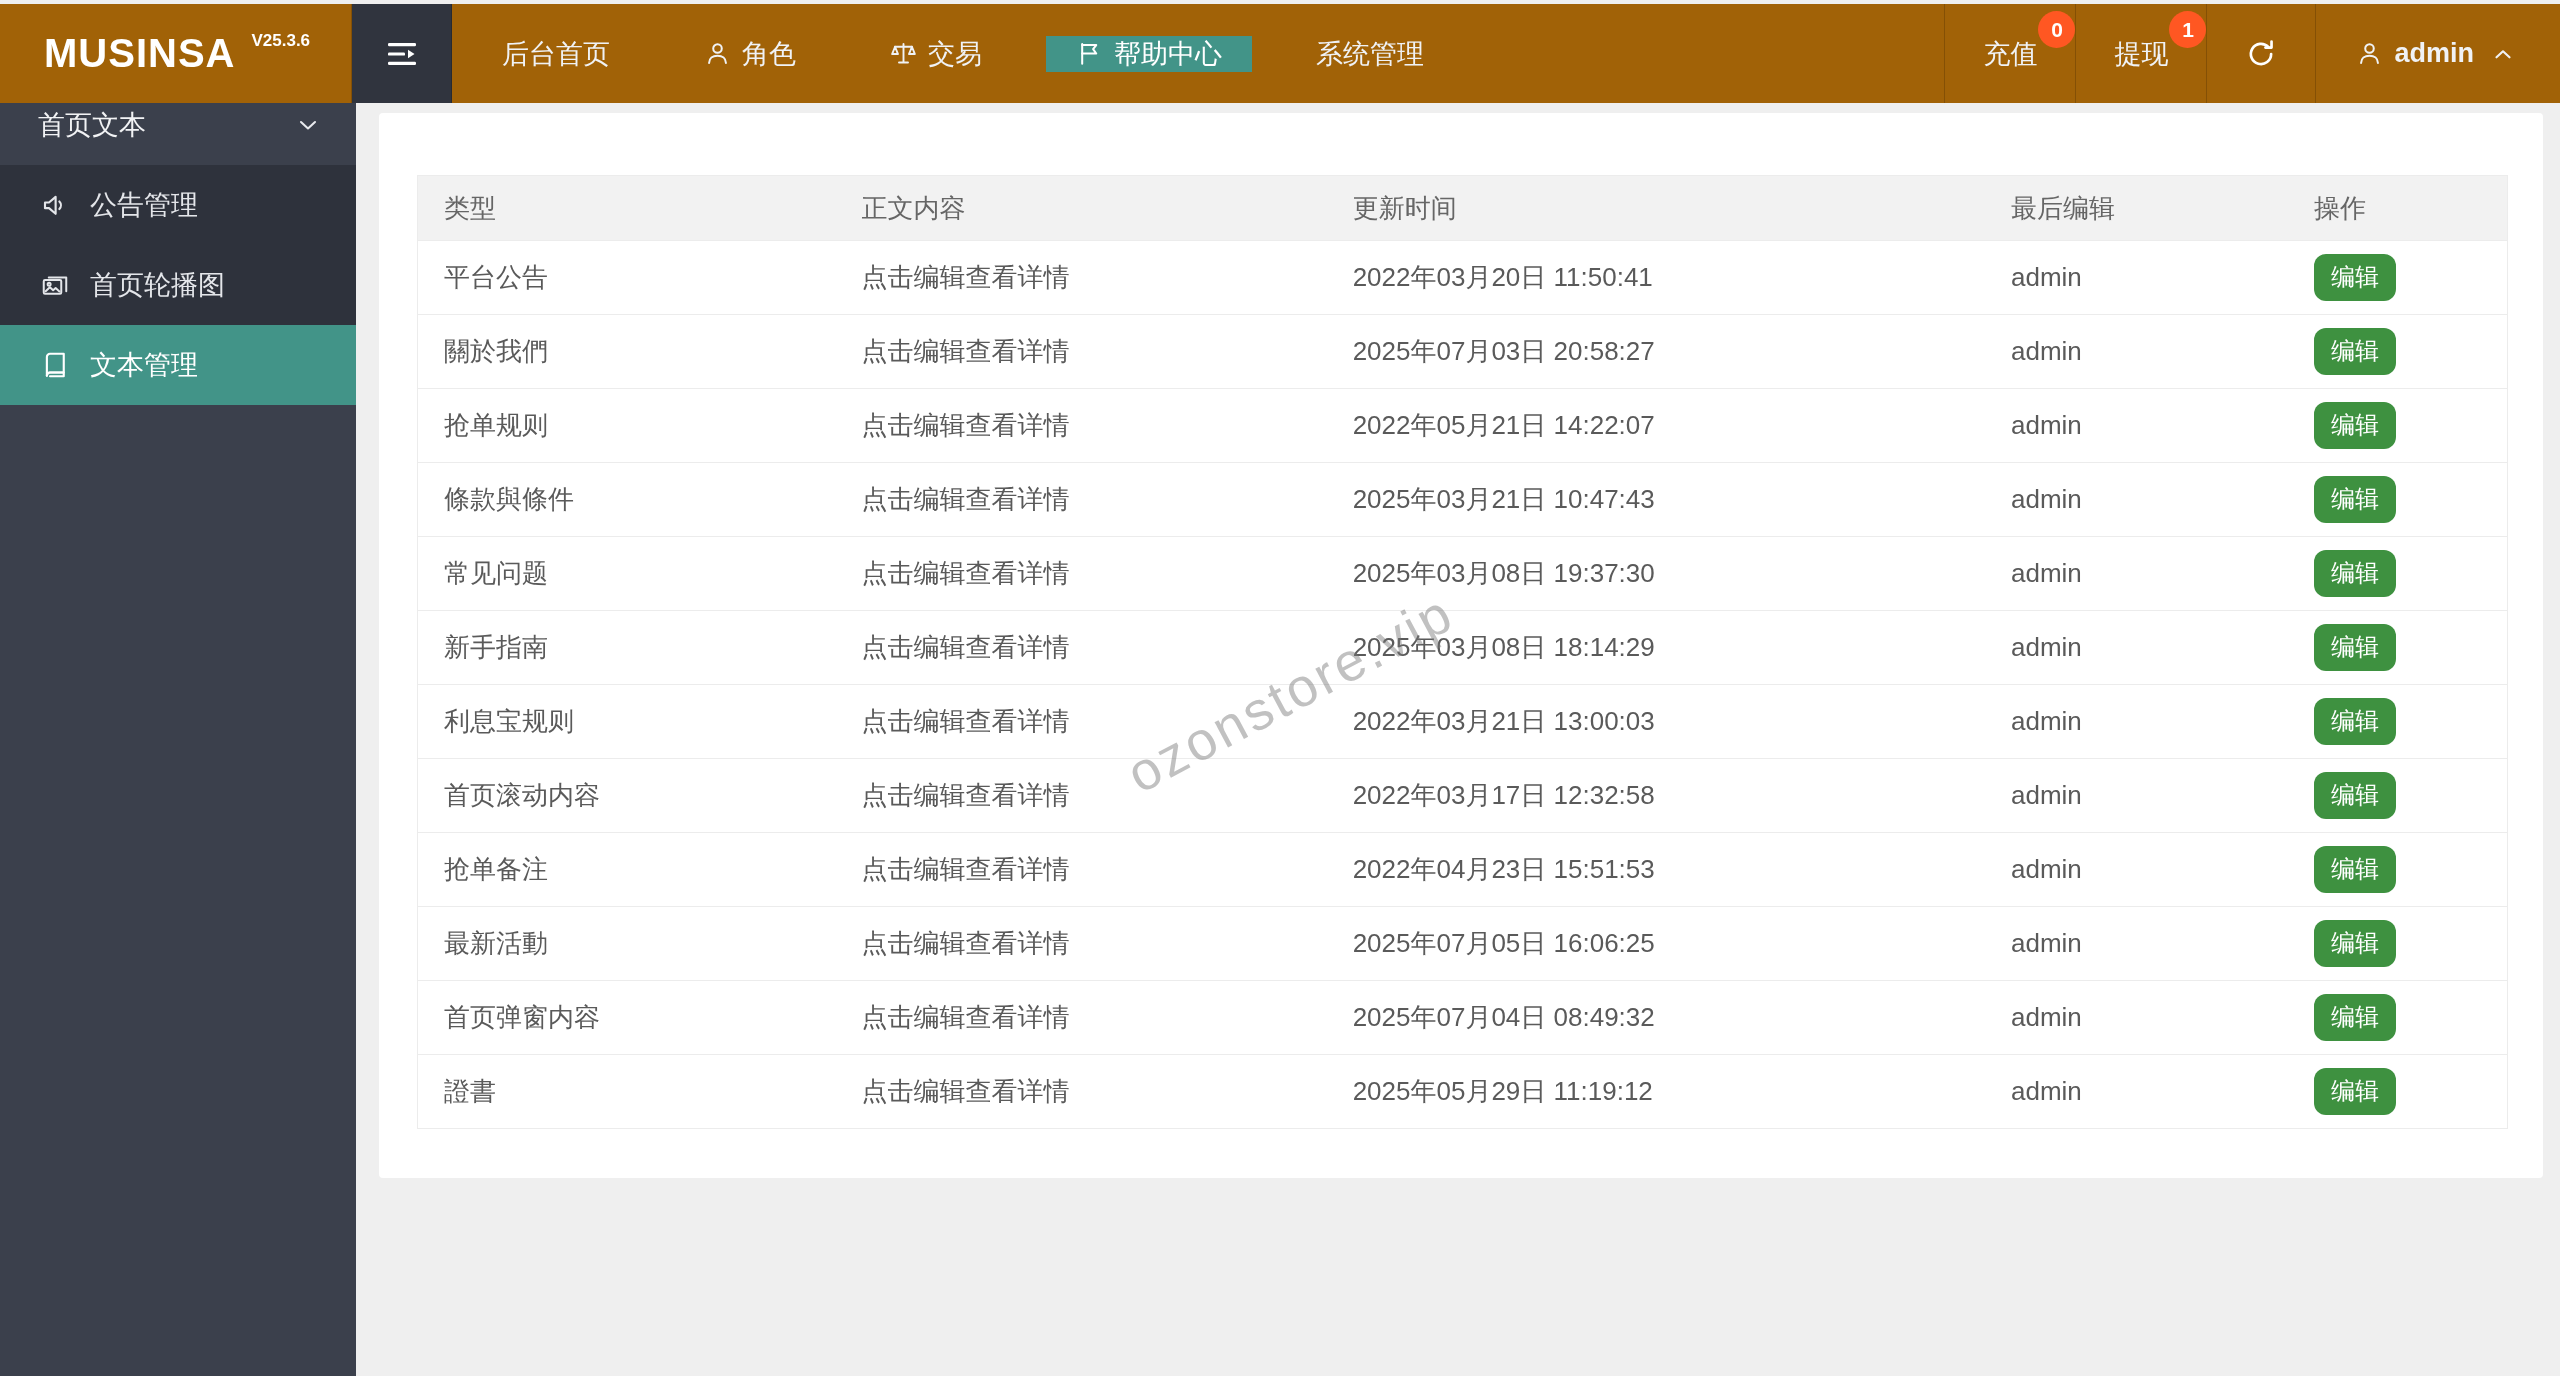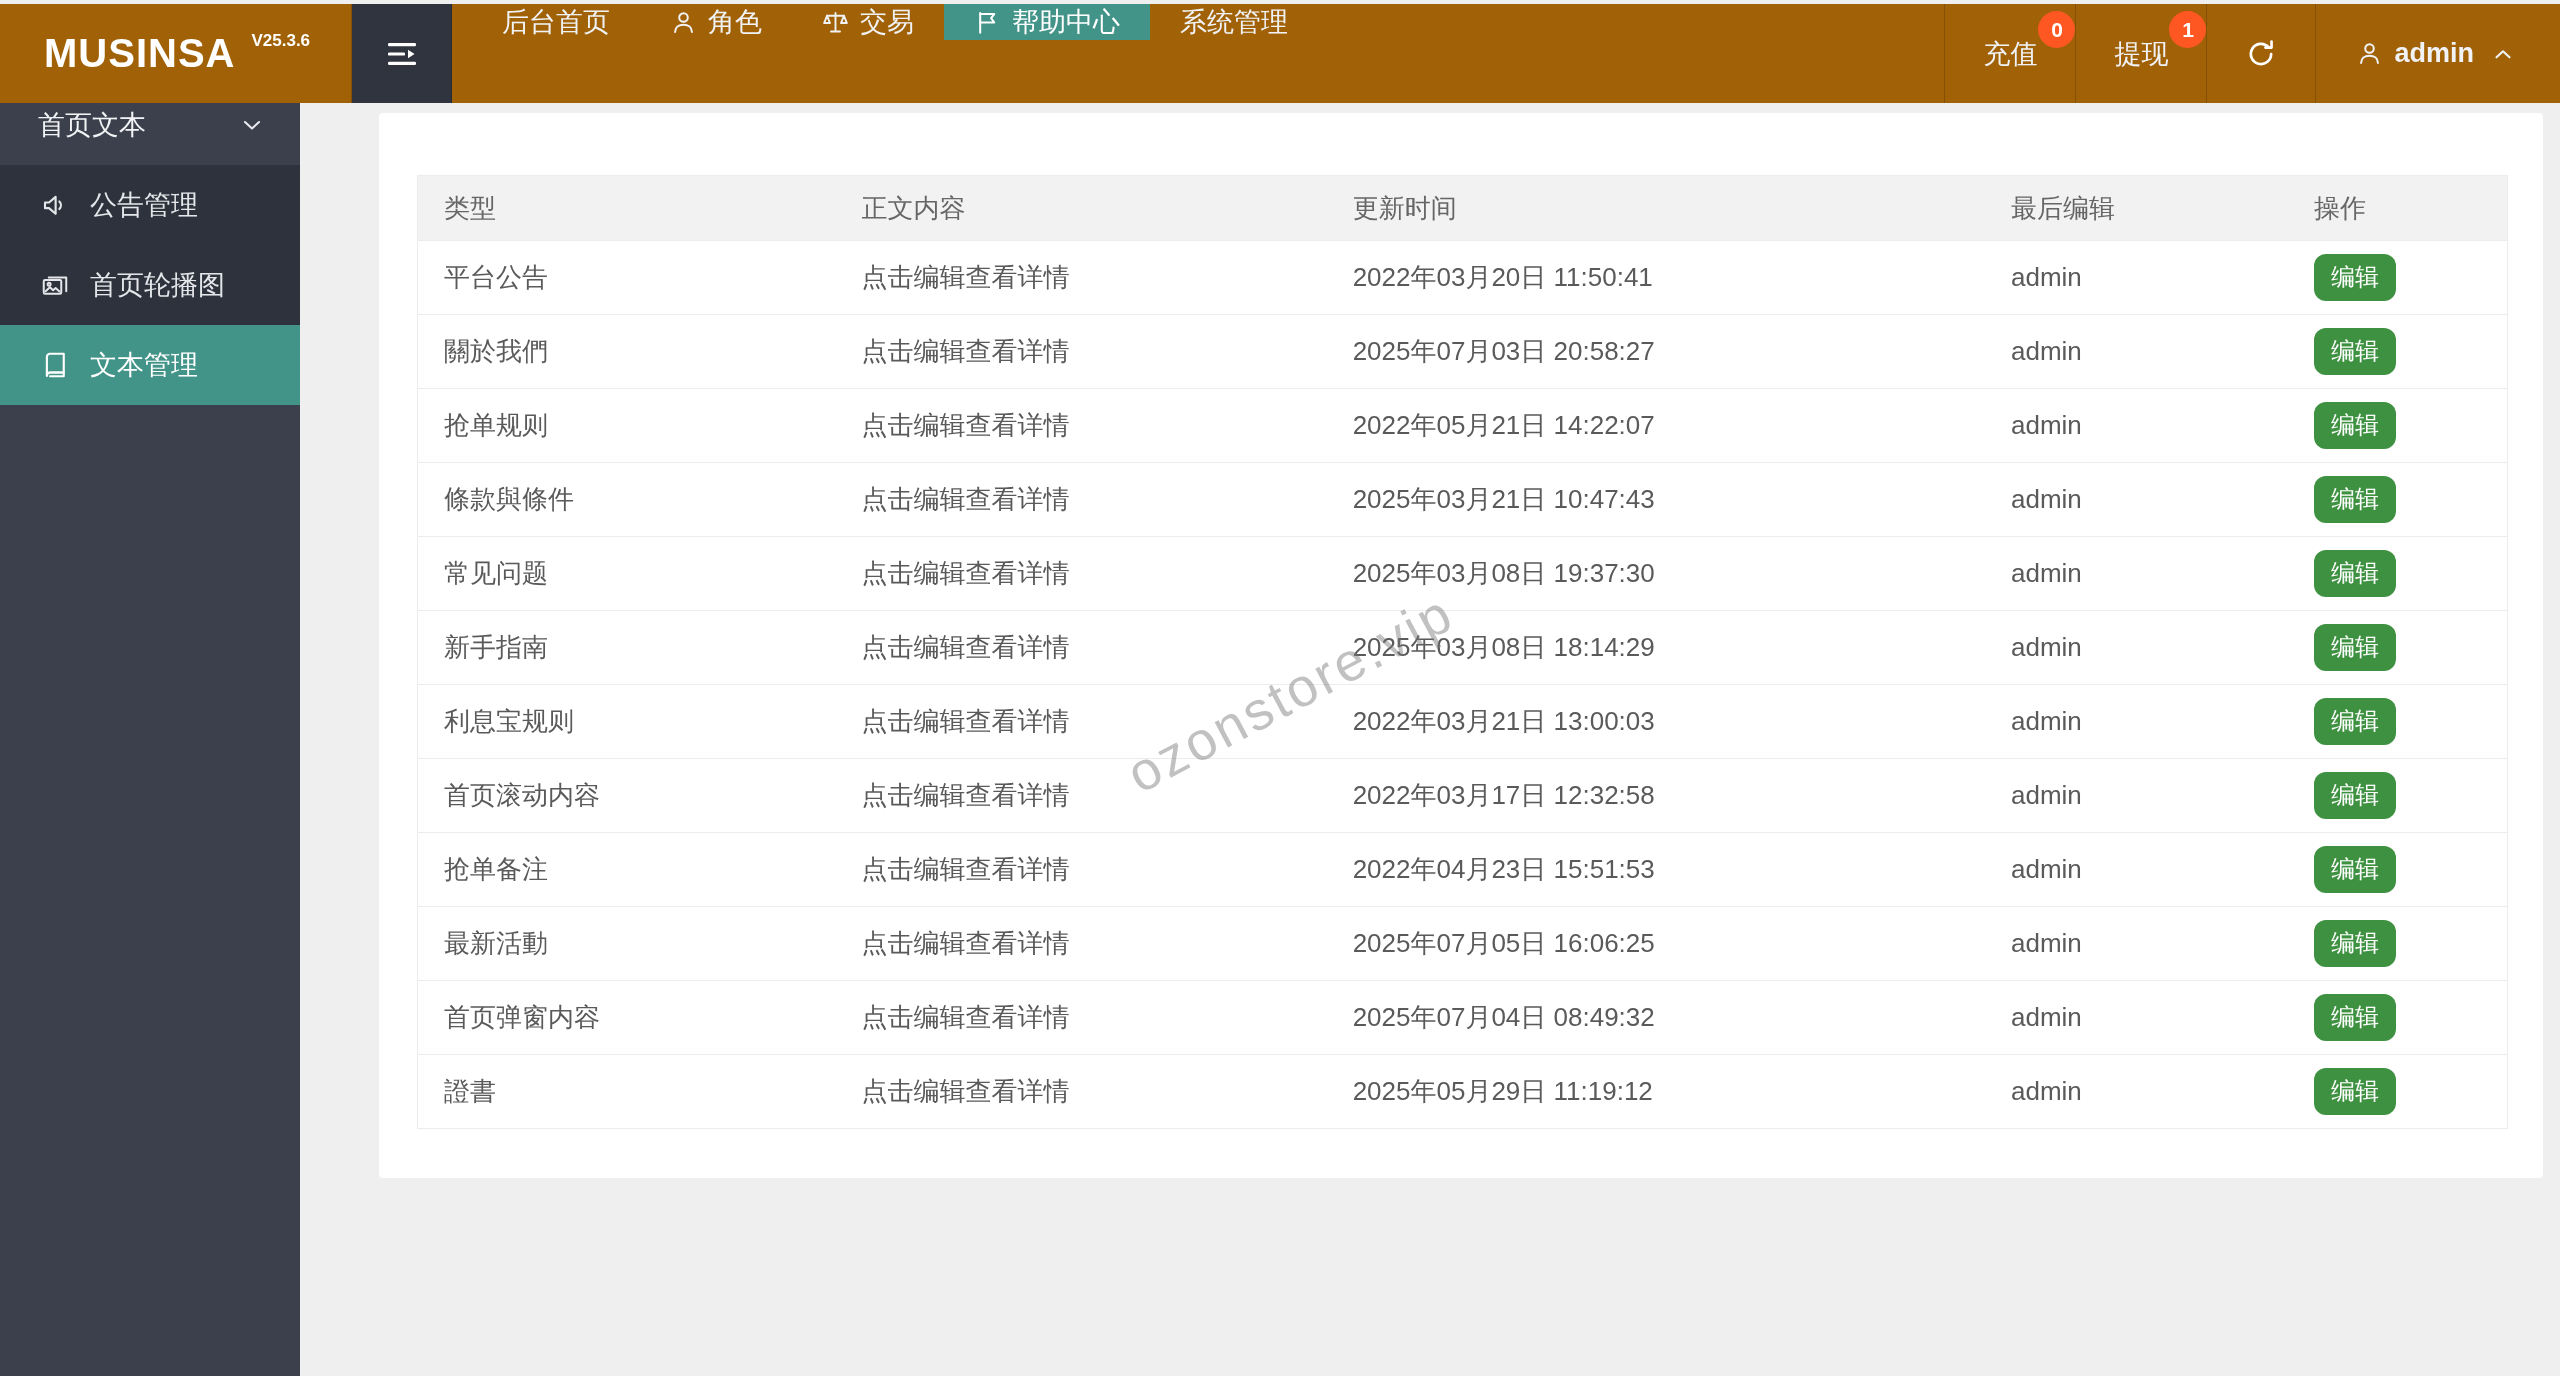--- a/index.html
+++ b/index.html
@@ -7,32 +7,32 @@
     width:2560px;height:1376px;overflow:hidden;background:#efefef;
     font-family:"Liberation Sans","DejaVu Sans",sans-serif;
     -webkit-font-smoothing:antialiased;
   }
   
   .topbar{position:absolute;top:4px;left:0;width:2560px;height:99px;background:#a16207;display:flex;align-items:stretch;color:#eef0f3;z-index:20;}
   .logo-area{width:352px;min-width:352px;box-sizing:border-box;display:flex;align-items:center;padding-left:44px;border-right:1px solid rgba(0,0,0,.18);}
   .logo{font-size:40px;font-weight:bold;color:#fff;letter-spacing:1px;}
   .ver{font-size:17px;color:#fff;margin-left:16px;transform:translateY(-13px);display:inline-block;font-weight:bold;}
   .nav-toggle{width:99px;display:flex;align-items:center;justify-content:center;background:#30343e;border-right:1px solid rgba(0,0,0,.18);cursor:pointer;}
-  .nav-left{display:flex;align-items:flex-start;margin-left:20px;}
+  .nav-left{display:flex;align-items:center;margin-left:20px;gap:34px;}
   .nav-item{display:flex;align-items:center;padding:0 30px;font-size:27px;color:#f0f2f5;cursor:pointer;position:relative;white-space:nowrap;}
   .nav-item .nicon{margin-right:11px;display:flex;align-items:center;}
   .nav-item.active{background:#429488;color:#fff;}
   .spacer{flex:1;}
   .nav-right{display:flex;align-items:stretch;}
   .nav-right .nav-item{border-left:1px solid rgba(0,0,0,.18);padding:8px 38px;}
   .nav-right .nav-item.user{padding:0 44px 0 40px;}
   .badge{position:absolute;top:7px;right:0px;min-width:37px;height:37px;box-sizing:border-box;border-radius:50%;background:#ff5722;color:#fff;font-size:21px;display:flex;align-items:center;justify-content:center;font-weight:bold;}
   .chev-ml{margin-left:16px;display:flex;align-items:center;}
   
-  .sidebar{position:absolute;top:85px;left:0;bottom:0;width:300px;background:#3b404c;color:#e8eaee;z-index:10;}
+  .sidebar{position:absolute;top:85px;left:0;bottom:0;width:356px;background:#3b404c;color:#e8eaee;z-index:10;}
   .menu-parent{height:80px;display:flex;align-items:center;padding:0 38px;font-size:27px;position:relative;cursor:pointer;color:#f2f3f5;}
   .menu-parent .chev{position:absolute;right:34px;display:flex;}
   .submenu{background:#2e323c;}
   .menu-item{height:80px;display:flex;align-items:center;padding-left:40px;font-size:27px;cursor:pointer;color:#e4e6ea;}
   .menu-item .micon{margin-right:20px;display:flex;align-items:center;}
   .menu-item.active{background:#429488;color:#fff;}
   
   .main{position:absolute;top:85px;left:352px;right:0;bottom:0;padding:28px 17px 0 27px;box-sizing:border-box;}
   .card{background:#fff;border-radius:4px;padding:62px 35px 50px 38px;box-sizing:border-box;height:1065px;position:relative;}
   table{width:100%;border-collapse:collapse;border:1px solid #ececec;}

